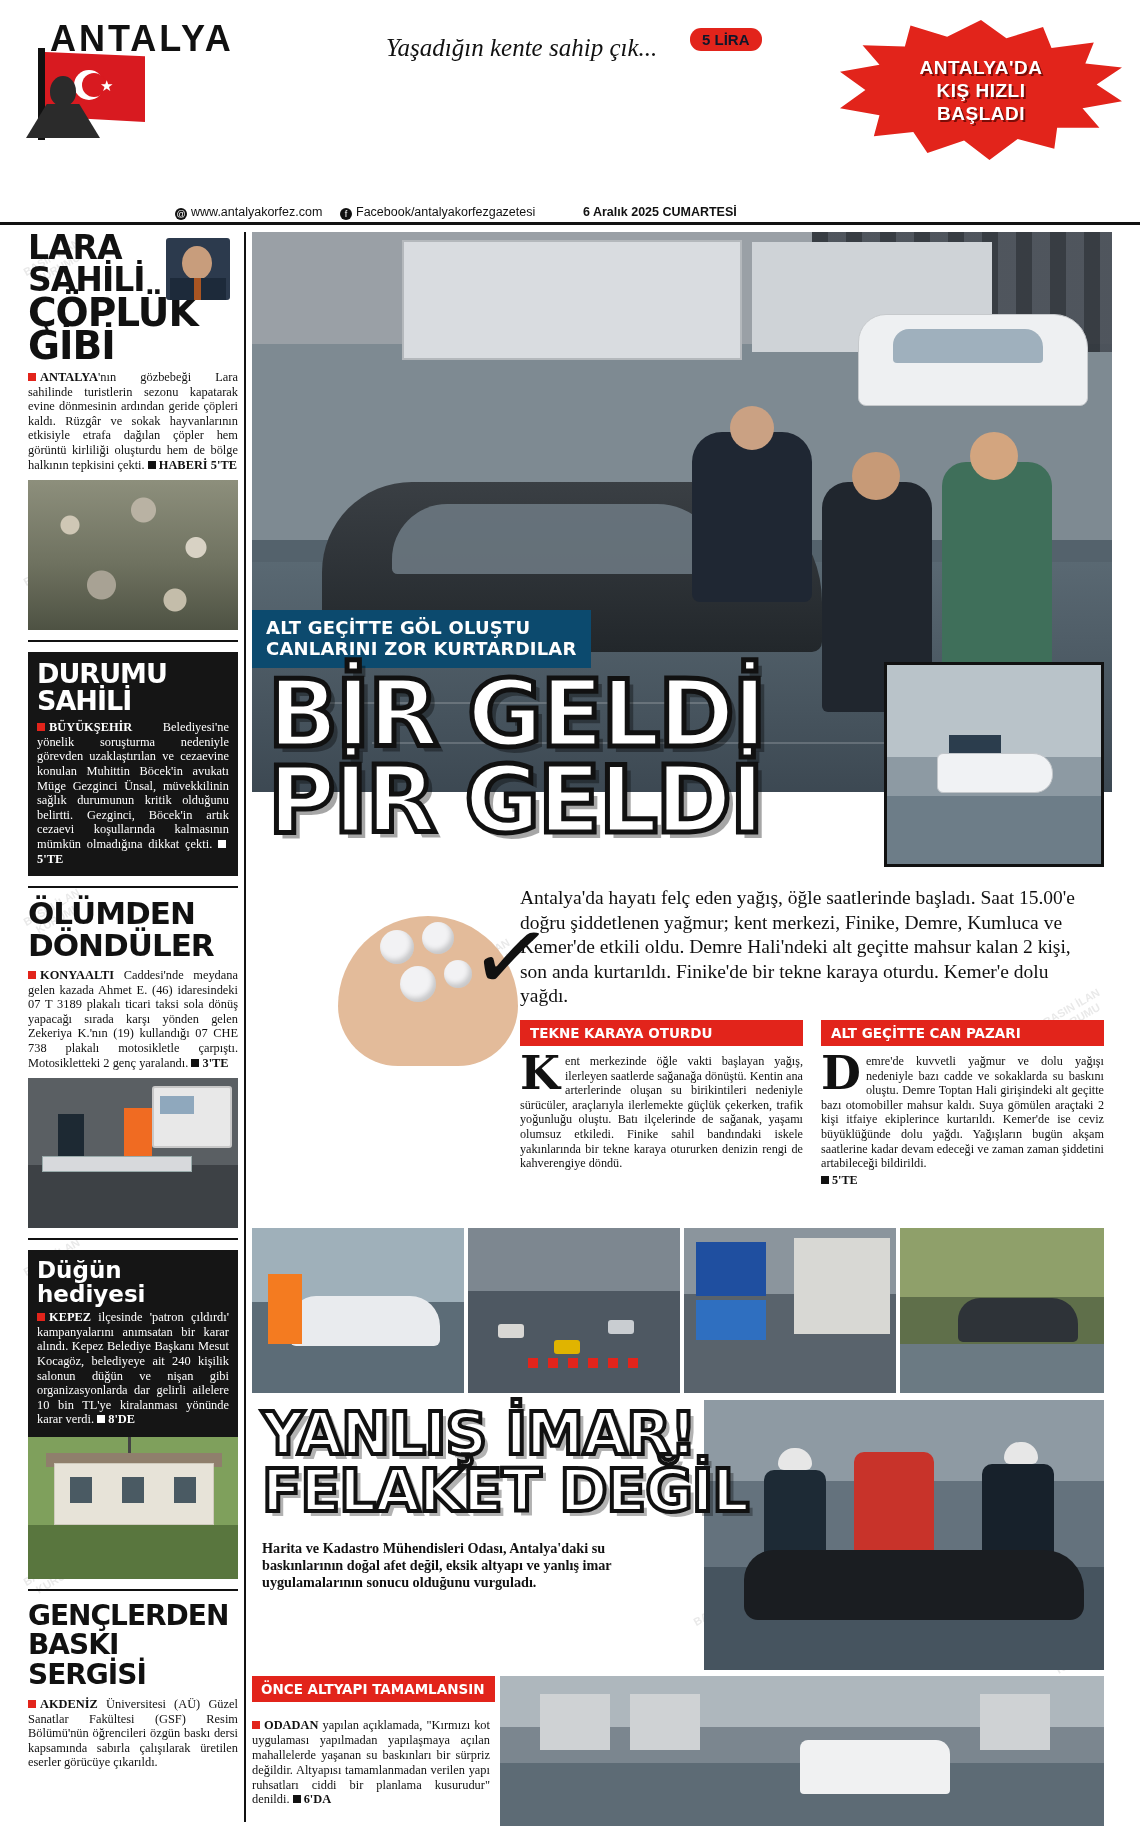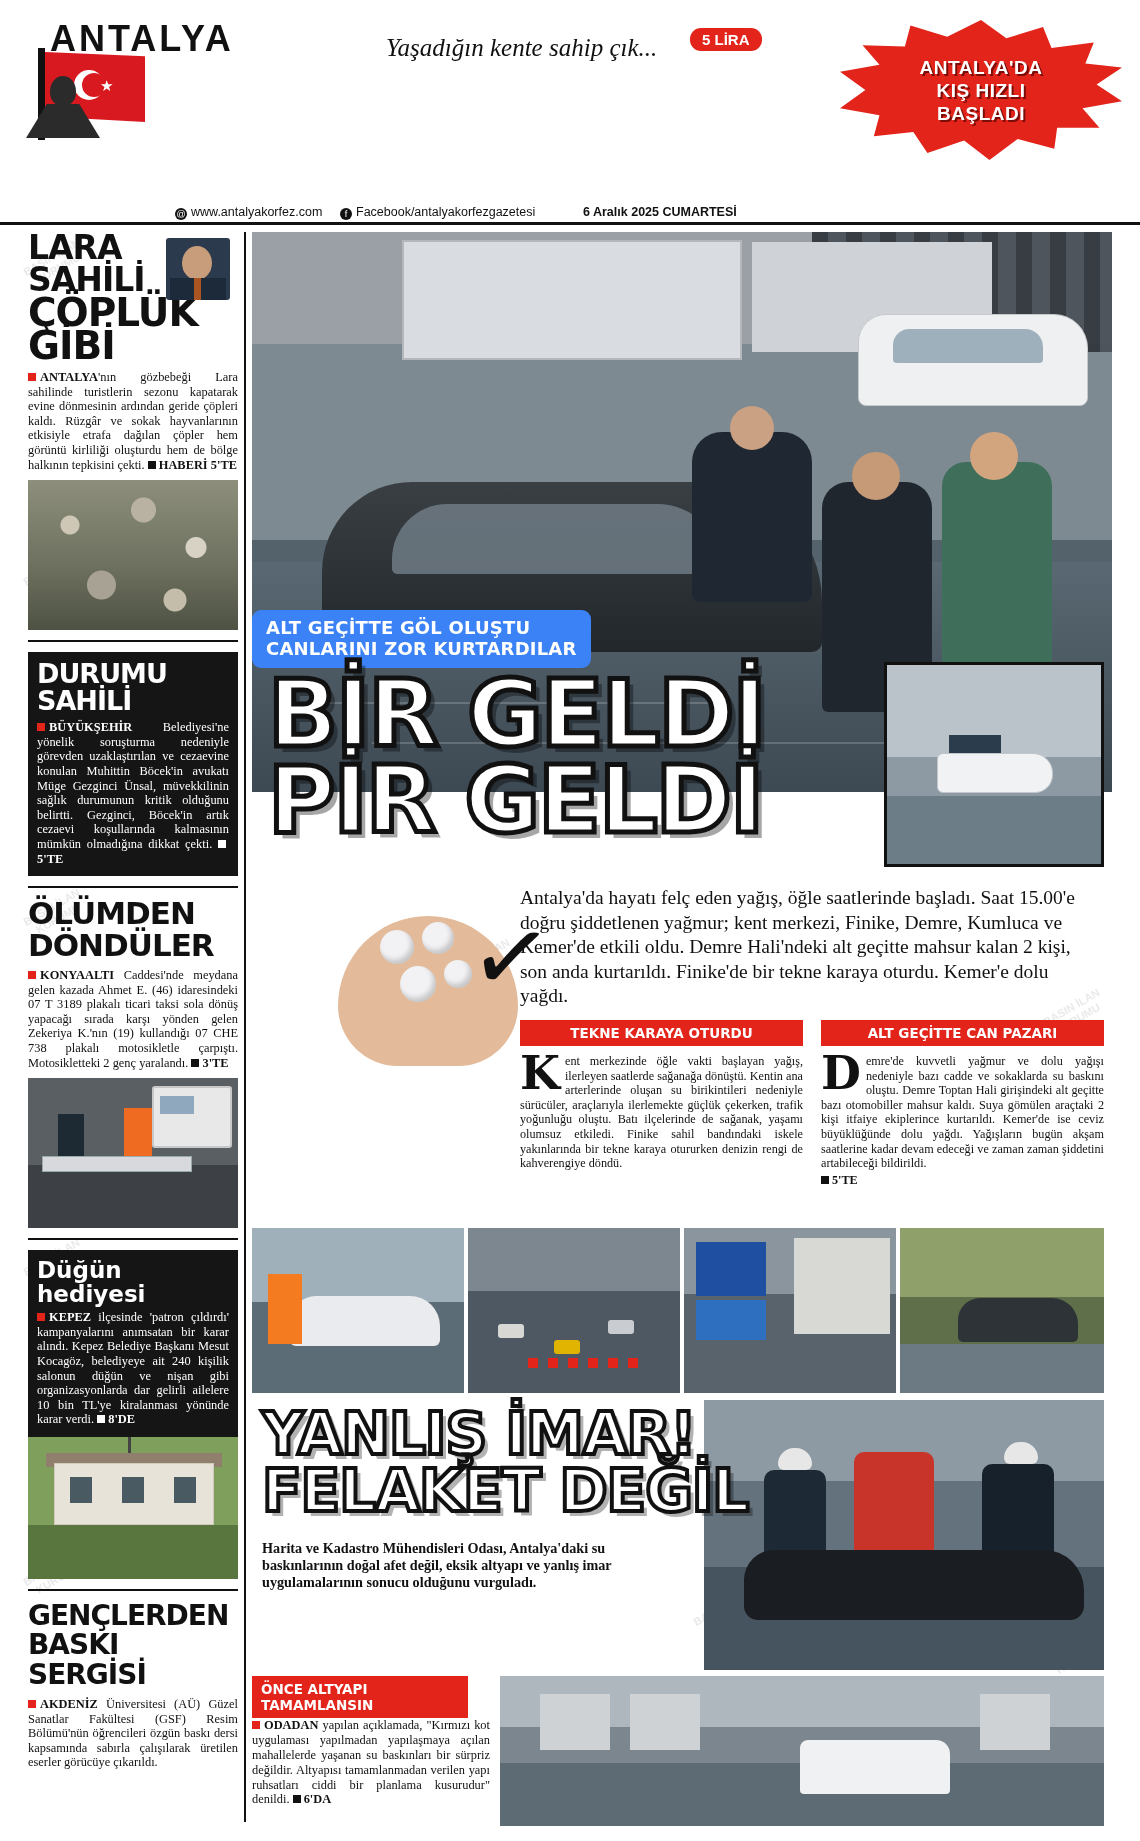--- a/index.html
+++ b/index.html
@@ -32,21 +32,21 @@
      background:#2b2b2b; clip-path: polygon(28% 0, 72% 0, 100% 100%, 0 100%); }
 
   .antalya-word { position:absolute; left:50px; top:18px; font-size:36px; font-weight:bold;
      letter-spacing:3px; color:#111; font-family:"Liberation Sans", sans-serif; }
   .korfez { position:absolute; left:185px; top:38px; font-size:134px; line-height:124px;
      font-weight:bold; color:#e2241b; letter-spacing:-4px;
      font-family:"DejaVu Sans", sans-serif;
      -webkit-text-stroke:3px #111; text-shadow:4px 4px 0 rgba(0,0,0,.25); }
   .slogan { position:absolute; left:386px; top:34px; font-size:25px; font-style:italic;
      font-family:"Liberation Serif", serif; color:#111; }
-  .price-badge { position:absolute; left:690px; top:28px; background:#e2241b; color:#ffffff;
+  .price-badge { position:absolute; left:690px; top:28px; background:#e2241b; color:#0f172a;
      font-size:15px; font-weight:bold; padding:3px 12px; border-radius:11px; }
   .masthead-bottom { position:absolute; left:175px; top:205px; width:620px;
      font-size:12.5px; color:#111; }
   .masthead-bottom .web { position:absolute; left:0; top:0; }
   .masthead-bottom .fb { position:absolute; left:165px; top:0; }
   .masthead-bottom .date { position:absolute; left:408px; top:0; font-weight:bold; }
   .globe-ic, .fb-ic { display:inline-block; width:12px; height:12px; border-radius:50%;
      background:#111; color:#fff; font-size:9px; line-height:12px; text-align:center; margin-right:4px;
      vertical-align:-1px; }
 
@@ -157,23 +157,23 @@
   .hero .man1:after{content:"";position:absolute;left:38px;top:-26px;width:44px;height:44px;border-radius:50%;background:#caa183;}
   .hero .man2 { position:absolute; right:180px; top:250px; width:110px; height:230px;
       background:#20262e; border-radius:26px 26px 6px 6px; }
   .hero .man2:after{content:"";position:absolute;left:30px;top:-30px;width:48px;height:48px;border-radius:50%;background:#c79a77;}
   .hero .man3 { position:absolute; right:60px; top:230px; width:110px; height:300px;
       background:#3f6f5a; border-radius:24px 24px 6px 6px; }
   .hero .man3:after{content:"";position:absolute;left:28px;top:-30px;width:48px;height:48px;border-radius:50%;background:#d3a57f;}
   .hero .crowd { position:absolute; left:560px; top:0; width:300px; height:120px;
       background:repeating-linear-gradient(90deg,#2d3238 0 16px, #474d55 16px 34px); opacity:.9; }
 
-  .hero-kicker { position:absolute; left:252px; top:610px; background:#3b82f6; color:#fff;
+  .hero-kicker { position:absolute; left:252px; top:610px; background:#0c4a6e; color:#fff;
       padding:7px 14px 9px; font-weight:bold; font-size:18px; line-height:21px;
-      font-family:"DejaVu Sans", sans-serif; letter-spacing:.2px;border-radius:9px; }
+      font-family:"DejaVu Sans", sans-serif; letter-spacing:.2px; }
 
   .bigtitle { position:absolute; left:268px; top:672px; width:620px; }
   .bigtitle div { font-family:"DejaVu Sans", sans-serif; font-weight:bold; font-size:92px;
       line-height:86px; color:#fff; -webkit-text-stroke:5px #111;
       text-shadow:6px 6px 0 rgba(0,0,0,.35); letter-spacing:-2px; }
 
   .hand { position:absolute; left:318px; top:886px; width:220px; height:190px; }
   .hand .palm { position:absolute; left:20px; top:30px; width:180px; height:150px;
       background:#e3bb9a; border-radius:90px 90px 60px 60px; }
   .hand .h1,.hand .h2,.hand .h3,.hand .h4 { position:absolute; border-radius:50%; background:#f2f2f4;
@@ -190,21 +190,21 @@
       background:linear-gradient(180deg,#b9c3c9 0 46%, #8d9aa3 46% 66%, #6d7d88 66% 100%); }
   .boat-inset .boat { position:absolute; left:50px; top:88px; width:116px; height:40px;
       background:#f0f2f4; border-radius:6px 20px 18px 6px; border:1px solid #c2c6ca; }
   .boat-inset .cab { position:absolute; left:62px; top:70px; width:52px; height:24px; background:#2b3d4d; }
 
   .hero-lead { position:absolute; left:520px; top:886px; width:580px;
       font-family:"Liberation Serif", serif; font-size:19.5px; line-height:24.5px; color:#111; }
 
   .twocol { position:absolute; left:520px; top:1020px; width:584px; }
   .subbar { background:#e2241b; color:#fff; font-weight:bold; font-size:13.5px;
-      padding:5px 10px; font-family:"DejaVu Sans", sans-serif;text-align:center; }
+      padding:5px 10px; font-family:"DejaVu Sans", sans-serif; }
   .bodytxt { font-family:"Liberation Serif", serif; font-size:12.2px; line-height:14.6px;
       text-align:justify; color:#111; }
   .dropcap:first-letter { float:left; font-size:46px; line-height:38px; font-weight:bold;
       padding-right:5px; font-family:"DejaVu Serif", serif; }
 
   .strip { position:absolute; left:252px; top:1228px; width:852px; height:165px; }
   .strip > div { position:absolute; top:0; height:165px; overflow:hidden; }
   .s1 { left:0; width:212px; background:linear-gradient(180deg,#9fb0ba 0 45%, #5c6c77 45% 100%); }
   .s1 .car { position:absolute; left:38px; top:68px; width:150px; height:50px; background:#e9ebee;
       border-radius:26px 30px 6px 6px; }
@@ -234,21 +234,21 @@
       background:linear-gradient(180deg,#8e9aa3 0 30%, #64727d 30% 62%, #46545f 62% 100%); }
   .rescue-photo .boat { position:absolute; left:40px; top:150px; width:340px; height:70px;
       background:#1a1d21; border-radius:30px 40px 14px 14px; }
   .rescue-photo .r1,.rescue-photo .r2,.rescue-photo .r3 { position:absolute; border-radius:10px 10px 4px 4px; }
   .rescue-photo .r1{left:60px;top:70px;width:62px;height:104px;background:#1d2a35;}
   .rescue-photo .r2{left:150px;top:52px;width:80px;height:128px;background:#c8332a;}
   .rescue-photo .r3{right:50px;top:64px;width:72px;height:116px;background:#17212b;}
   .rescue-photo .hl1,.rescue-photo .hl2 { position:absolute; width:34px;height:22px;border-radius:16px 16px 6px 6px;background:#e7e7e7;}
   .rescue-photo .hl1{left:74px;top:48px;} .rescue-photo .hl2{right:66px;top:42px;}
 
-  .onc { position:absolute; left:252px; top:1676px; width:216px; background:#e2241b; color:#fff;
+  .onc { position:absolute; left:252px; top:1676px; width:243px; background:#e2241b; color:#fff;
       font-weight:bold; font-size:13.5px; padding:5px 9px; font-family:"DejaVu Sans", sans-serif; }
   .onc-body { position:absolute; left:252px; top:1706px; width:238px;
       font-family:"Liberation Serif", serif; font-size:12.4px; line-height:14.8px; text-align:justify; }
   .flood-strip { position:absolute; left:500px; top:1676px; width:604px; height:150px; overflow:hidden;
       background:linear-gradient(180deg,#aeb7bd 0 34%, #7b868f 34% 58%, #5d6b75 58% 100%); }
   .flood-strip .van { position:absolute; left:300px; top:64px; width:150px; height:54px;
       background:#f0f1f2; border-radius:8px 14px 4px 4px; }
   .flood-strip .h { position:absolute; top:18px; width:70px; height:56px; background:#cfd2d4; }
   .flood-strip .h1{left:40px;} .flood-strip .h2{left:130px;} .flood-strip .h3{left:480px;}
 

